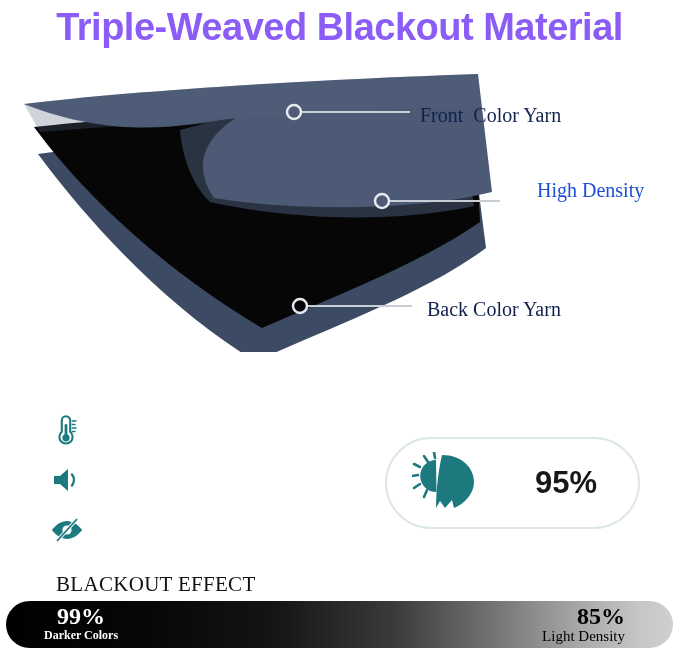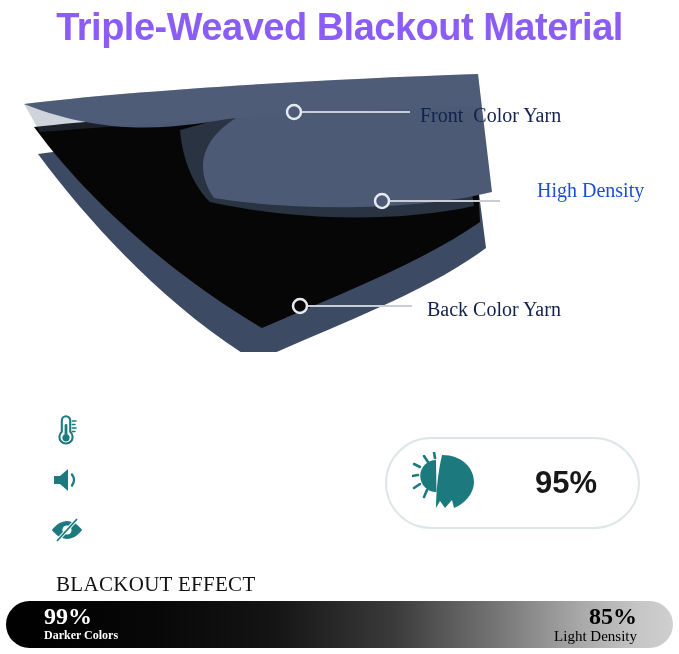--- a/index.html
+++ b/index.html
@@ -148,27 +148,28 @@
         #cfcfcf 100%);
     overflow: hidden;
   }
   .effect-left {
     position: absolute;
     left: 44px;
     top: 604px;
     color: #ffffff;
     font-family: "Liberation Serif", serif;
     line-height: 1.05;
+    text-align: center;
   }
   .effect-left .pct { font-size: 24px; font-weight: bold; }
   .effect-left .sub { font-size: 12px; font-weight: bold; }
 
   .effect-right {
     position: absolute;
-    right: 42px;
+    right: 54px;
     top: 604px;
     color: #000000;
     font-family: "Liberation Serif", serif;
     line-height: 1.05;
     text-align: right;
   }
   .effect-right .pct { font-size: 24px; font-weight: bold; }
   .effect-right .sub { font-size: 15px; }
 </style>
 </head>

